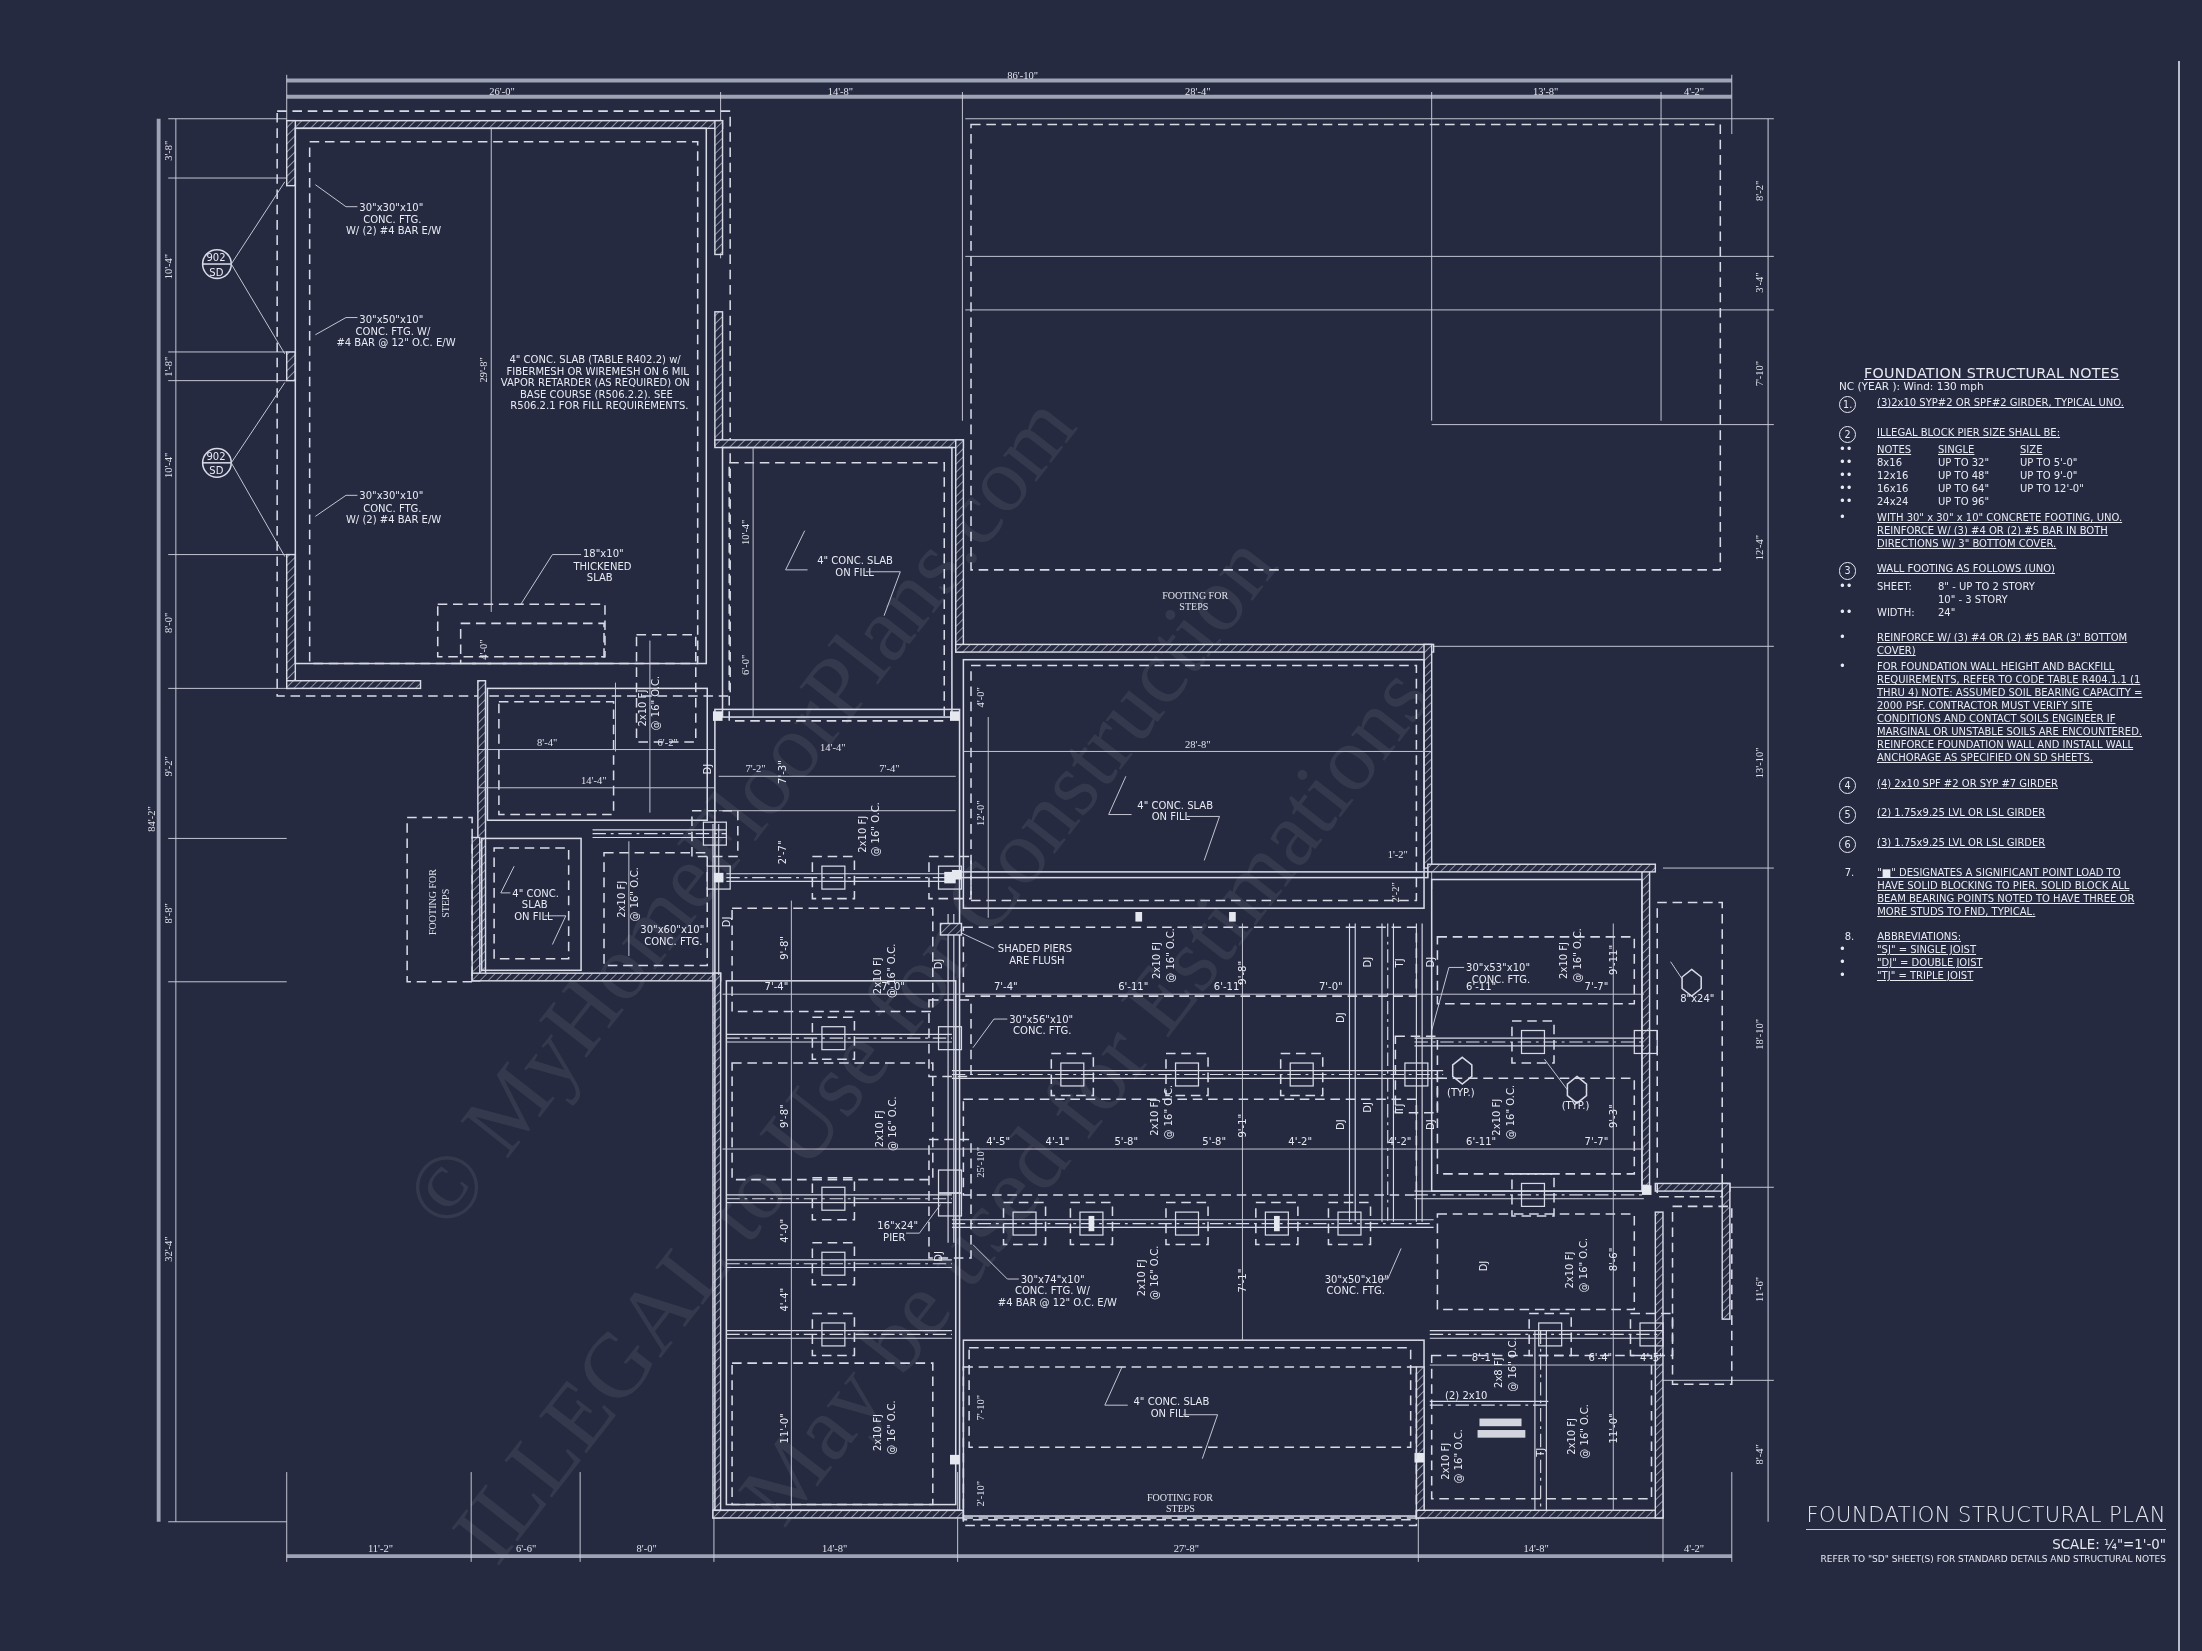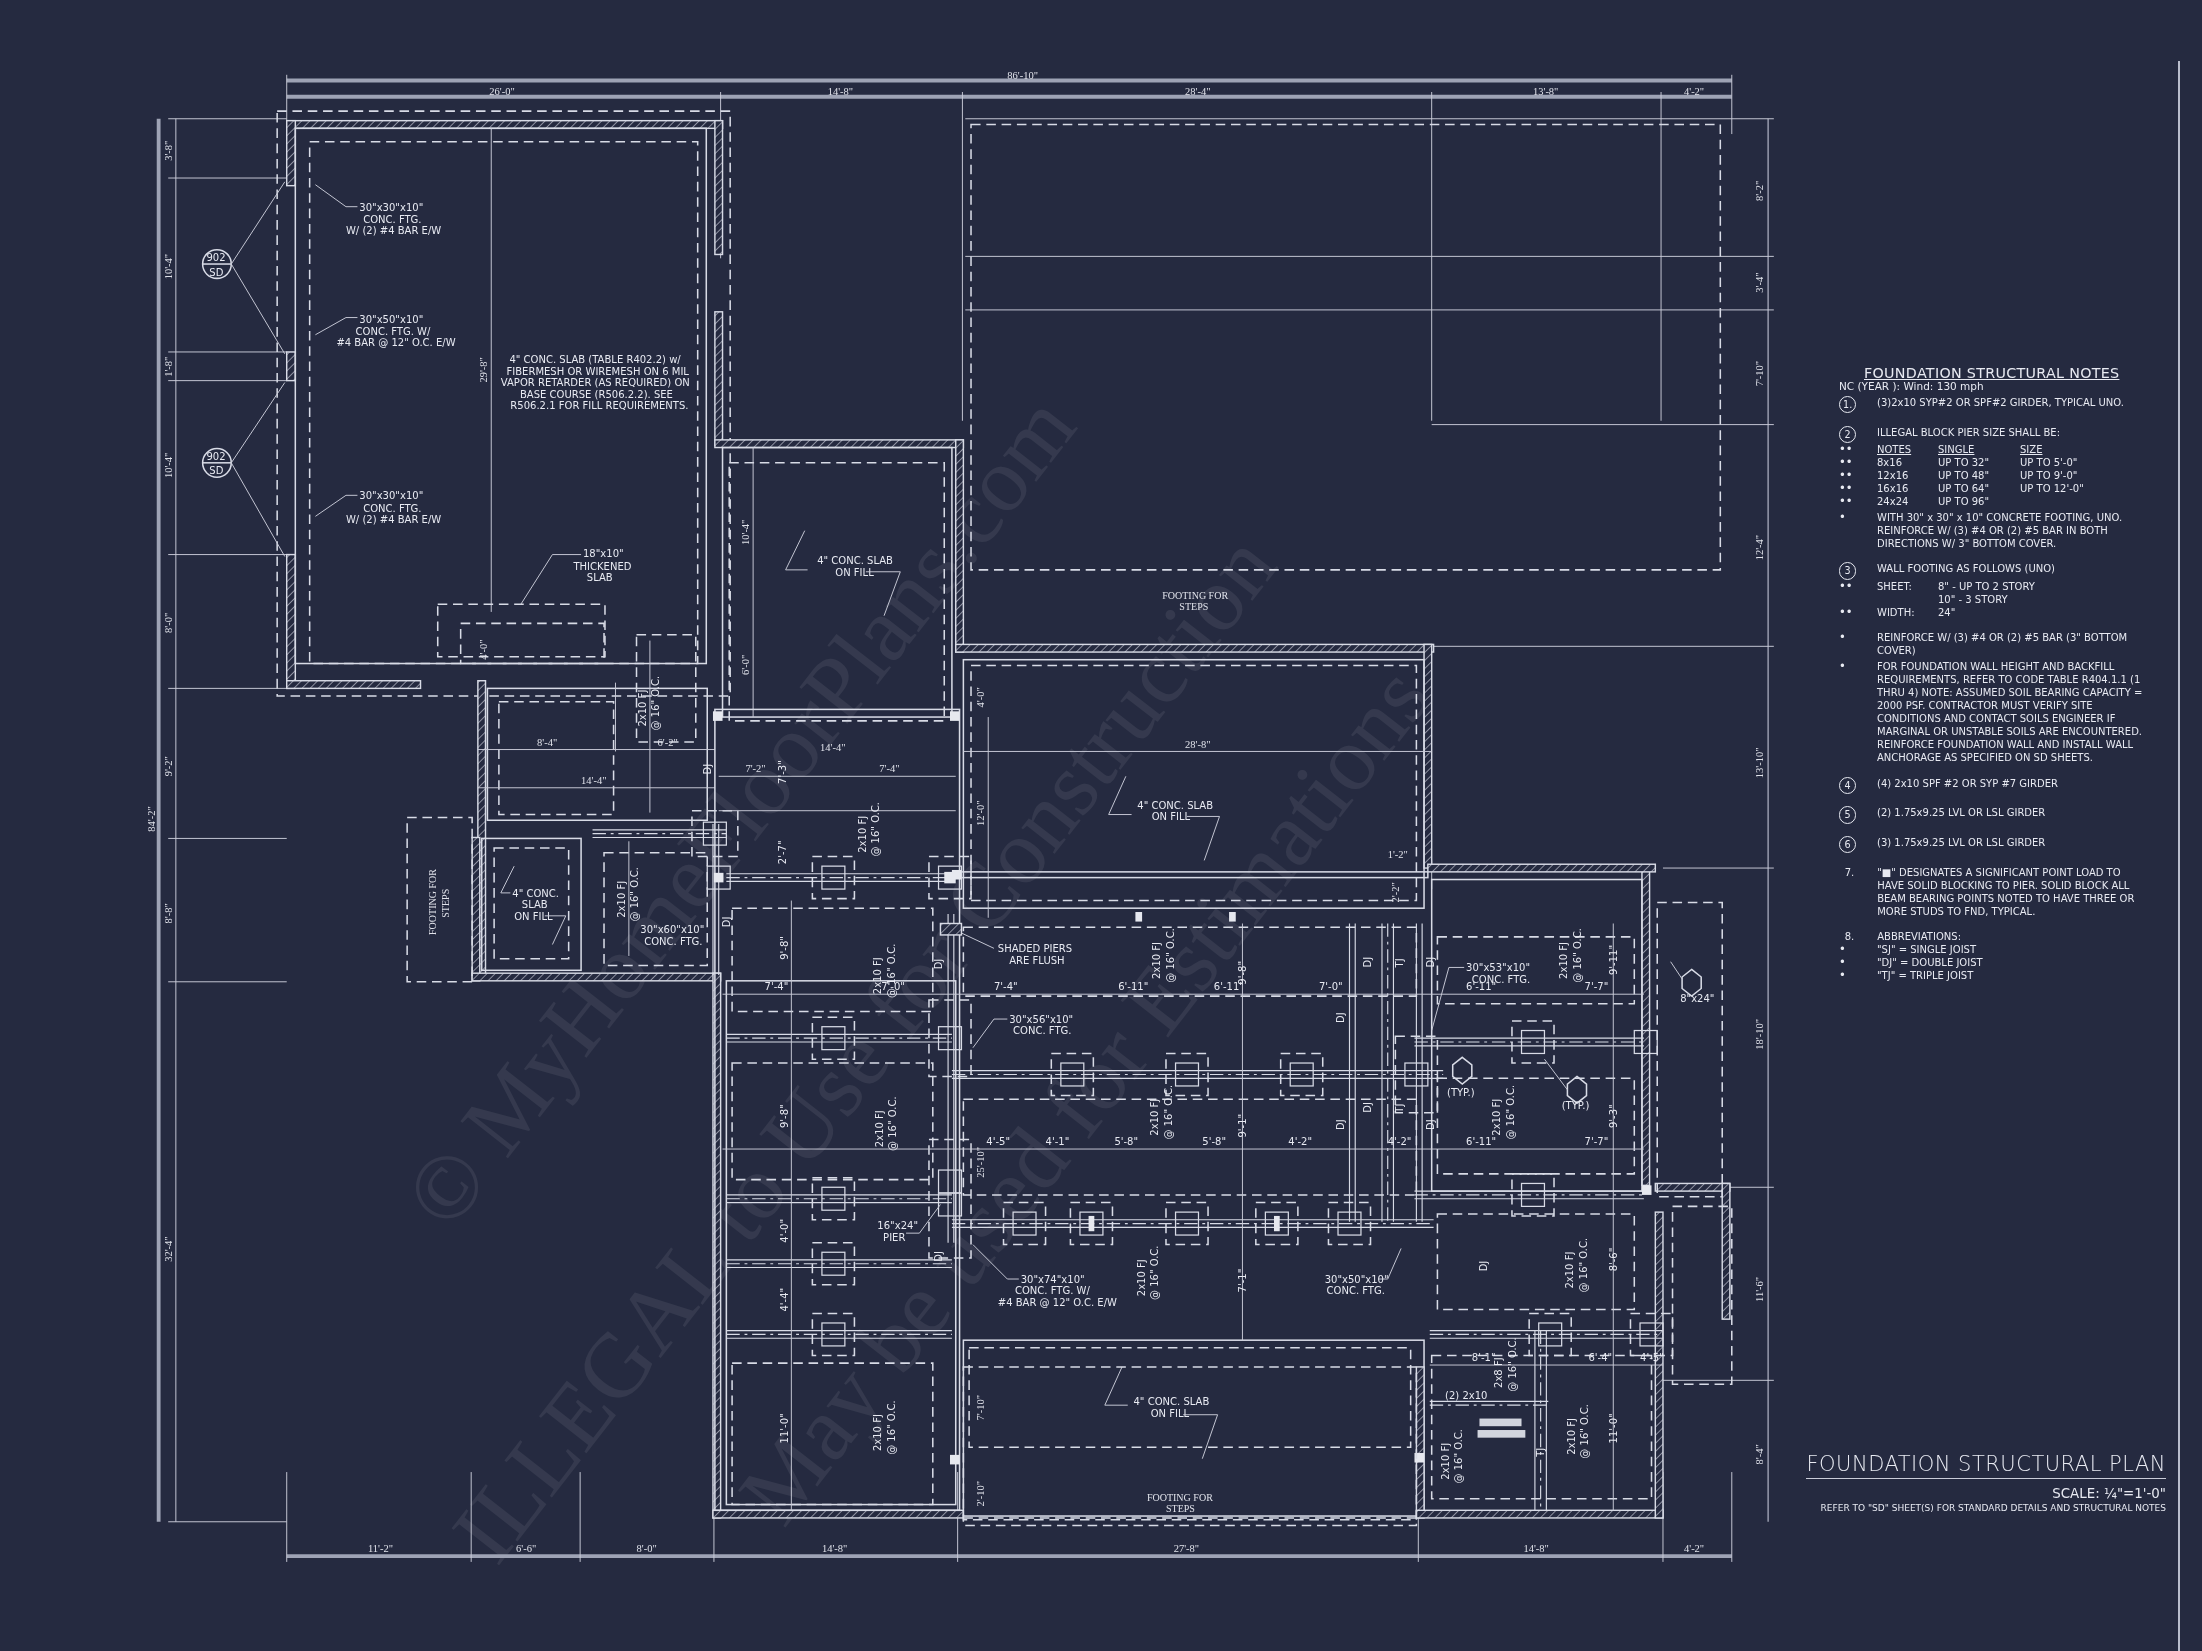--- a/index.html
+++ b/index.html
@@ -18,26 +18,26 @@
   .serif{fill:#e0e2ea;font-family:"Liberation Serif",serif;font-size:10.5px;}
   .wm{fill:#ffffff;opacity:0.07;font-family:"Liberation Serif",serif;font-size:96px;}
   .pier{stroke:#d8dbe6;fill:none;stroke-width:1.3;}
   .pierf{fill:#e6e8ef;}
   #notes{position:absolute;left:1839px;top:367px;width:306px;color:#e8eaf2;font-family:"DejaVu Sans",sans-serif;font-size:10px;line-height:13px;}
   #notes .ttl{font-size:14.3px;text-decoration:underline;letter-spacing:0.3px;margin-left:25px;}
   #notes .sub{font-size:10.5px;margin-bottom:2px;}
   .nrow{display:flex;margin-top:2.9px;}
   .nmark{width:38px;flex:none;}
   .hex{display:inline-block;width:15.3px;height:15.3px;border:1.1px solid #e8eaf2;border-radius:50%;text-align:center;font-size:9.6px;line-height:15.3px;}
-  .ntext{flex:1;}
+  .ntext{flex:1;text-decoration:underline;}
   .tbl{display:grid;grid-template-columns:38px 61px 82px 86px;}
   .tbl .u{text-decoration:underline;}
   .bul{font-size:11.5px;}
   .gap{height:9.6px;}
-  #title{position:absolute;left:1795px;top:1452px;width:371px;text-align:right;color:#e8eaf2;font-family:"DejaVu Sans",sans-serif;}
+  #title{position:absolute;left:1795px;top:1503px;width:371px;text-align:right;color:#e8eaf2;font-family:"DejaVu Sans",sans-serif;}
   #title .t1{font-size:21px;letter-spacing:0.5px;border-bottom:1.9px solid #c9ccd8;padding-bottom:1.9px;display:inline-block;font-weight:300;}
   #title .t2{font-size:13.4px;margin-top:7.6px;}
   #title .t3{font-size:9px;margin-top:1.9px;white-space:nowrap;}
   .frame{position:absolute;left:2178px;top:61px;width:1.9px;height:1591px;background:#b9bdcc;}
 </style>
 </head>
 <body>
 
 <div class="frame"></div>
 

